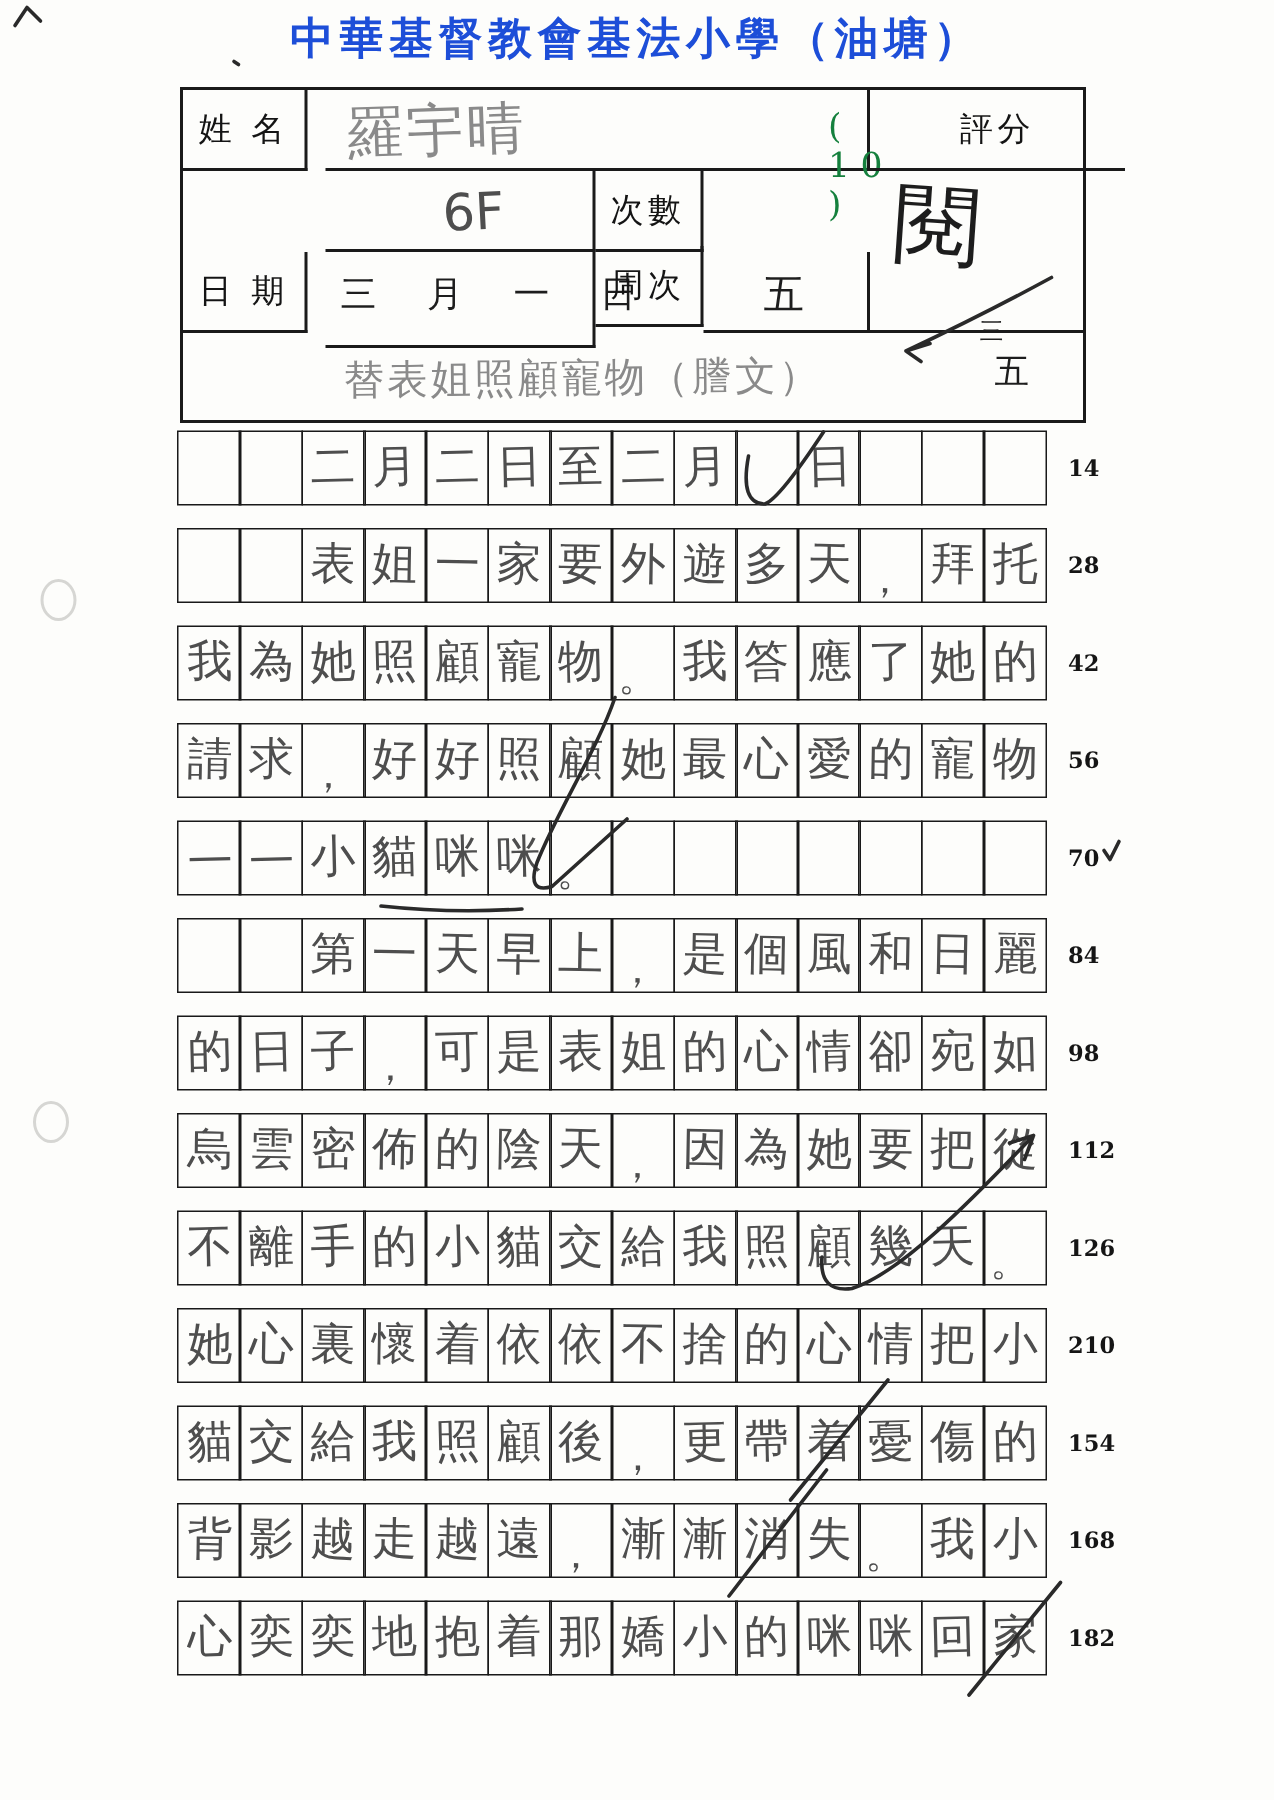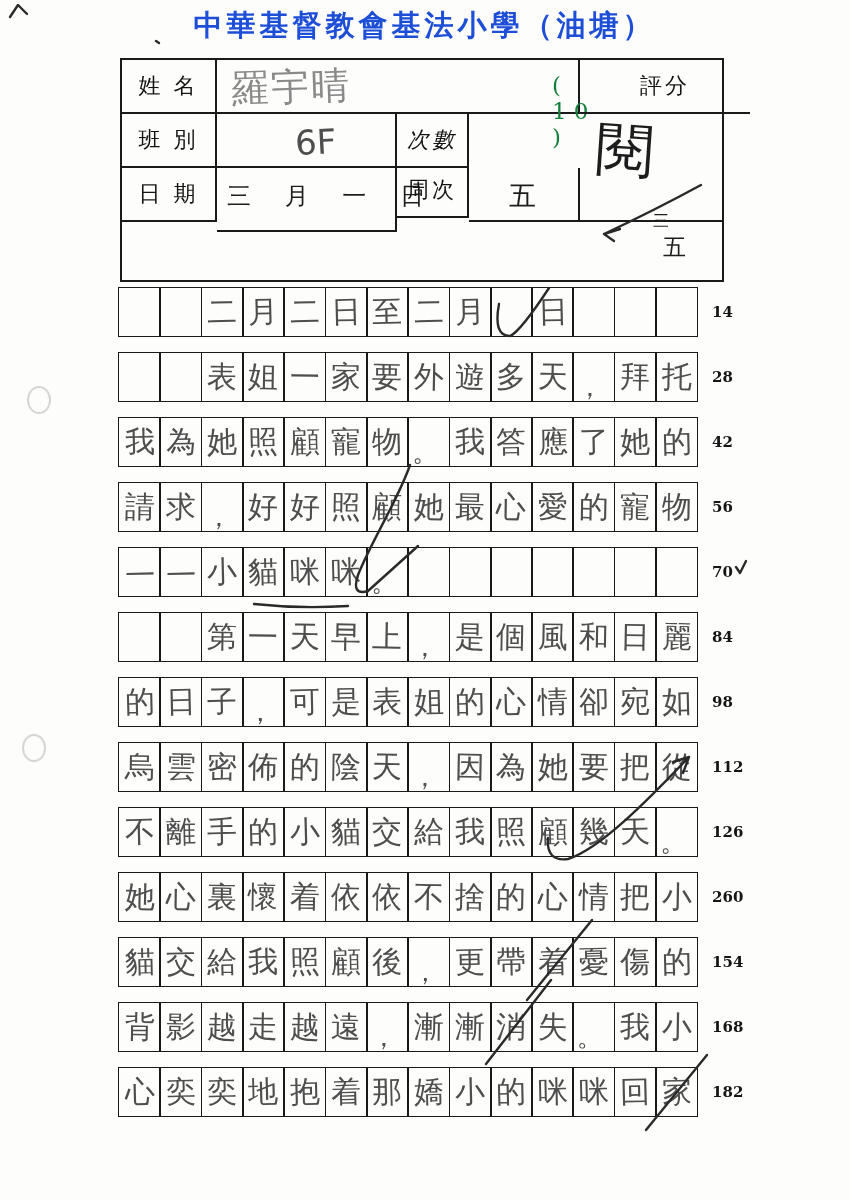--- a/index.html
+++ b/index.html
@@ -77,43 +77,45 @@
 
 <div class="page">
 
   <div class="hole hole1"></div>
   <div class="hole hole2"></div>
 
   <div class="doc-title">中華基督教會基法小學（油塘）</div>
 
   <div class="hdr">
 
-    <div class="hcell lbl printed" style="left:0;top:0;width:95px;height:54px;">姓 名</div>
+    <div class="hcell lbl printed" style="left:0;top:0;width:83px;height:54px;">姓 名</div>
     <div class="hcell" style="left:95px;top:0;width:363px;height:54px;">
       <span class="hw hw-light name-value">羅宇晴</span>
       <span class="printed name-paren">( 10 )</span>
     </div>
     <div class="hcell lbl printed no-r" style="left:458px;top:0;width:170px;height:54px;">評分</div>
 
-    <div class="hcell lbl printed" style="left:0;top:54px;width:95px;height:54px;">班 別</div>
     <div class="hcell" style="left:95px;top:54px;width:180px;height:54px;">
       <span class="hw hw-pencil class-value">6F</span>
     </div>
-    <div class="hcell lbl printed" style="left:275px;top:54px;width:72px;height:54px;font-style:italic;">次數</div>
+    <div class="hcell lbl printed" style="left:275px;top:54px;width:72px;height:54px;">次數</div>
     <div class="hcell no-r" style="left:458px;top:54px;width:142px;height:108px;"></div>
 
-    <div class="hcell lbl printed" style="left:0;top:108px;width:95px;height:54px;">日 期</div>
+    <div class="hcell lbl printed" style="left:0;top:108px;width:83px;height:54px;">日 期</div>
     <div class="hcell" style="left:95px;top:108px;width:180px;height:64px;">
       <span class="hw hw-pen date-value">三 月 一 日</span>
     </div>
     <div class="hcell lbl printed" style="left:275px;top:104px;width:72px;height:54px;">周次</div>
     <div class="hcell" style="left:347px;top:108px;width:111px;height:54px;">
       <span class="hw hw-pen week-value">五</span>
     </div>
 
+    <div class="hcell no-b no-r" style="left:95px;top:162px;width:505px;height:58px;">
+      <span class="hw hw-light topic-value">替表姐照顧寵物（謄文）</span>
+    </div>
   </div>
 
   <span class="hw hw-pen score-yue">閱</span>
   <span class="hw hw-pen score-three">三</span>
   <span class="hw hw-pen score-five">五</span>
 
   <div class="comp" id="comp">
       <div class="grid-row">
         <div class="gcell"></div>
         <div class="gcell"></div>
@@ -521,21 +523,21 @@
         </div>
         <div class="gcell">
           <span class="ch hw hw-pencil">情</span>
         </div>
         <div class="gcell">
           <span class="ch hw hw-pencil">把</span>
         </div>
         <div class="gcell">
           <span class="ch hw hw-pencil">小</span>
         </div>
-        <span class="count">260</span>
+        <span class="count">210</span>
       </div>
       <div class="grid-row">
         <div class="gcell">
           <span class="ch hw hw-pencil">貓</span>
         </div>
         <div class="gcell">
           <span class="ch hw hw-pencil">交</span>
         </div>
         <div class="gcell">
           <span class="ch hw hw-pencil">給</span>

